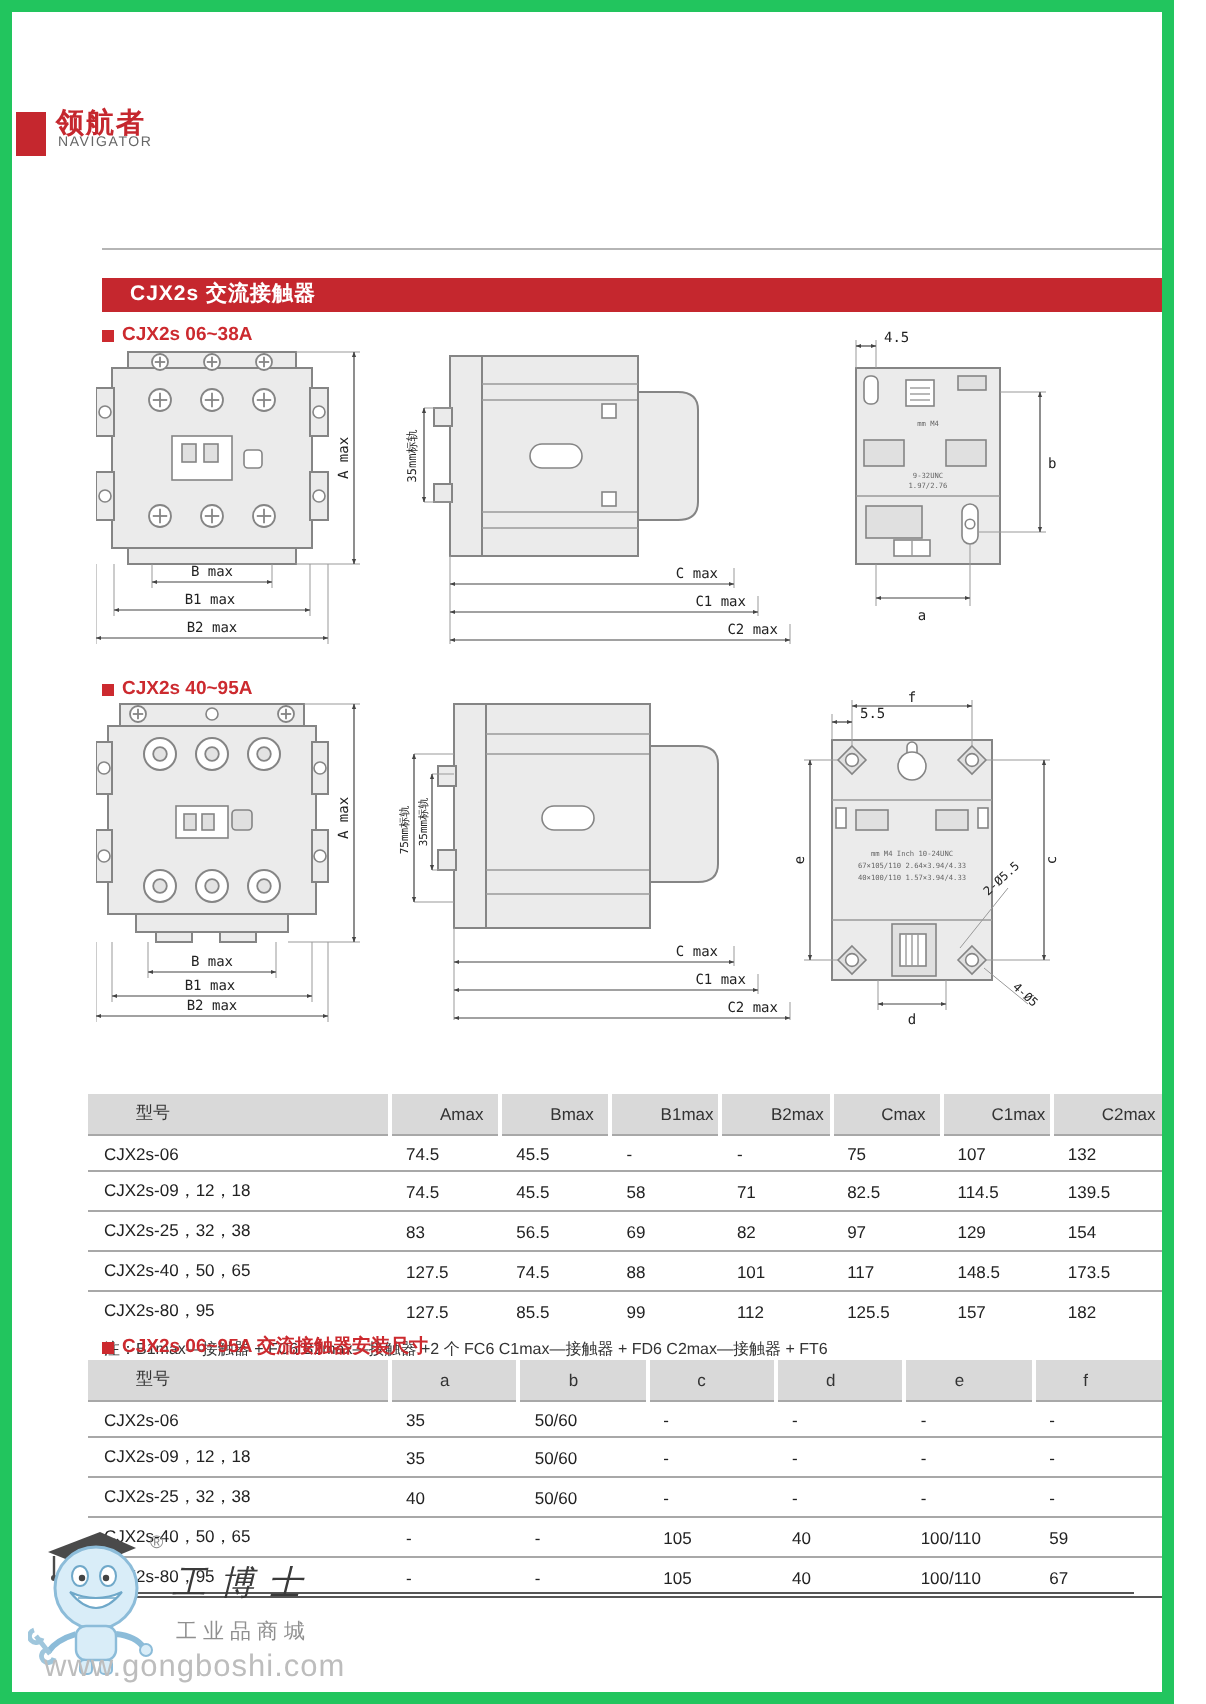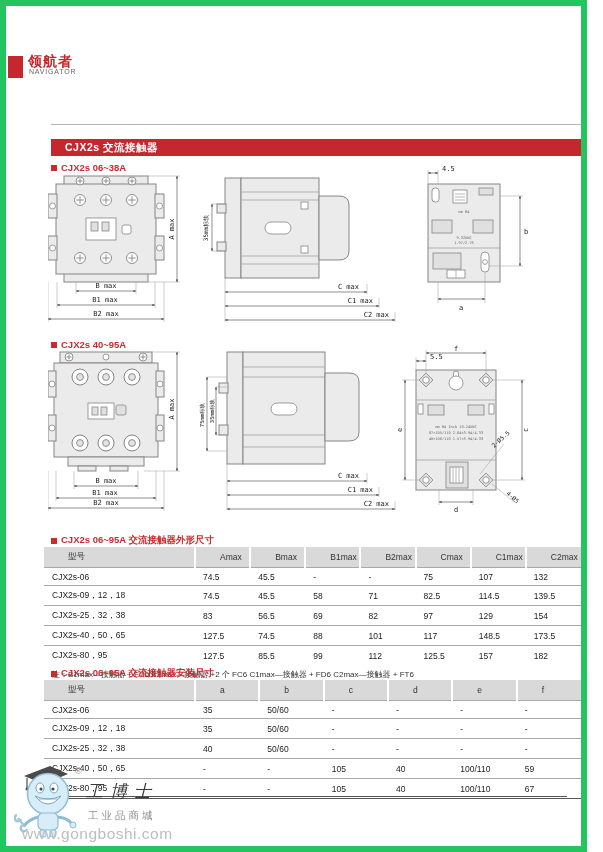--- a/index.html
+++ b/index.html
@@ -322,24 +322,20 @@
     <line class="ext" x1="45" y1="148" x2="45" y2="163"></line>
       <line class="ext" x1="79" y1="148" x2="79" y2="163"></line>
     <line class="dim" x1="45" y1="160" x2="79" y2="160" marker-start="url(#arr)" marker-end="url(#arr)"></line>
     <text x="62" y="170" text-anchor="middle">d</text>
     <line class="ext" x1="86" y1="132" x2="110" y2="102"></line>
     <text class="sm" transform="translate(100,106) rotate(-42)">2-Ø5.5</text>
     <line class="ext" x1="98" y1="142" x2="120" y2="160"></line>
     <text class="sm" transform="translate(112,152) rotate(42)">4-Ø5</text>
   </svg>
 
-  <div class="sec-head" style="top:528px;">
-    <span class="sq"></span>
-    <span>CJX2s 06~95A 交流接触器外形尺寸</span>
-  </div>
   <div class="tblwrap" style="top:541px;">
     <table id="tbl1" class="dtable">
         <thead>
           <tr>
             <th>型号</th>
             <th>Amax</th>
             <th>Bmax</th>
             <th>B1max</th>
             <th>B2max</th>
             <th>Cmax</th>

